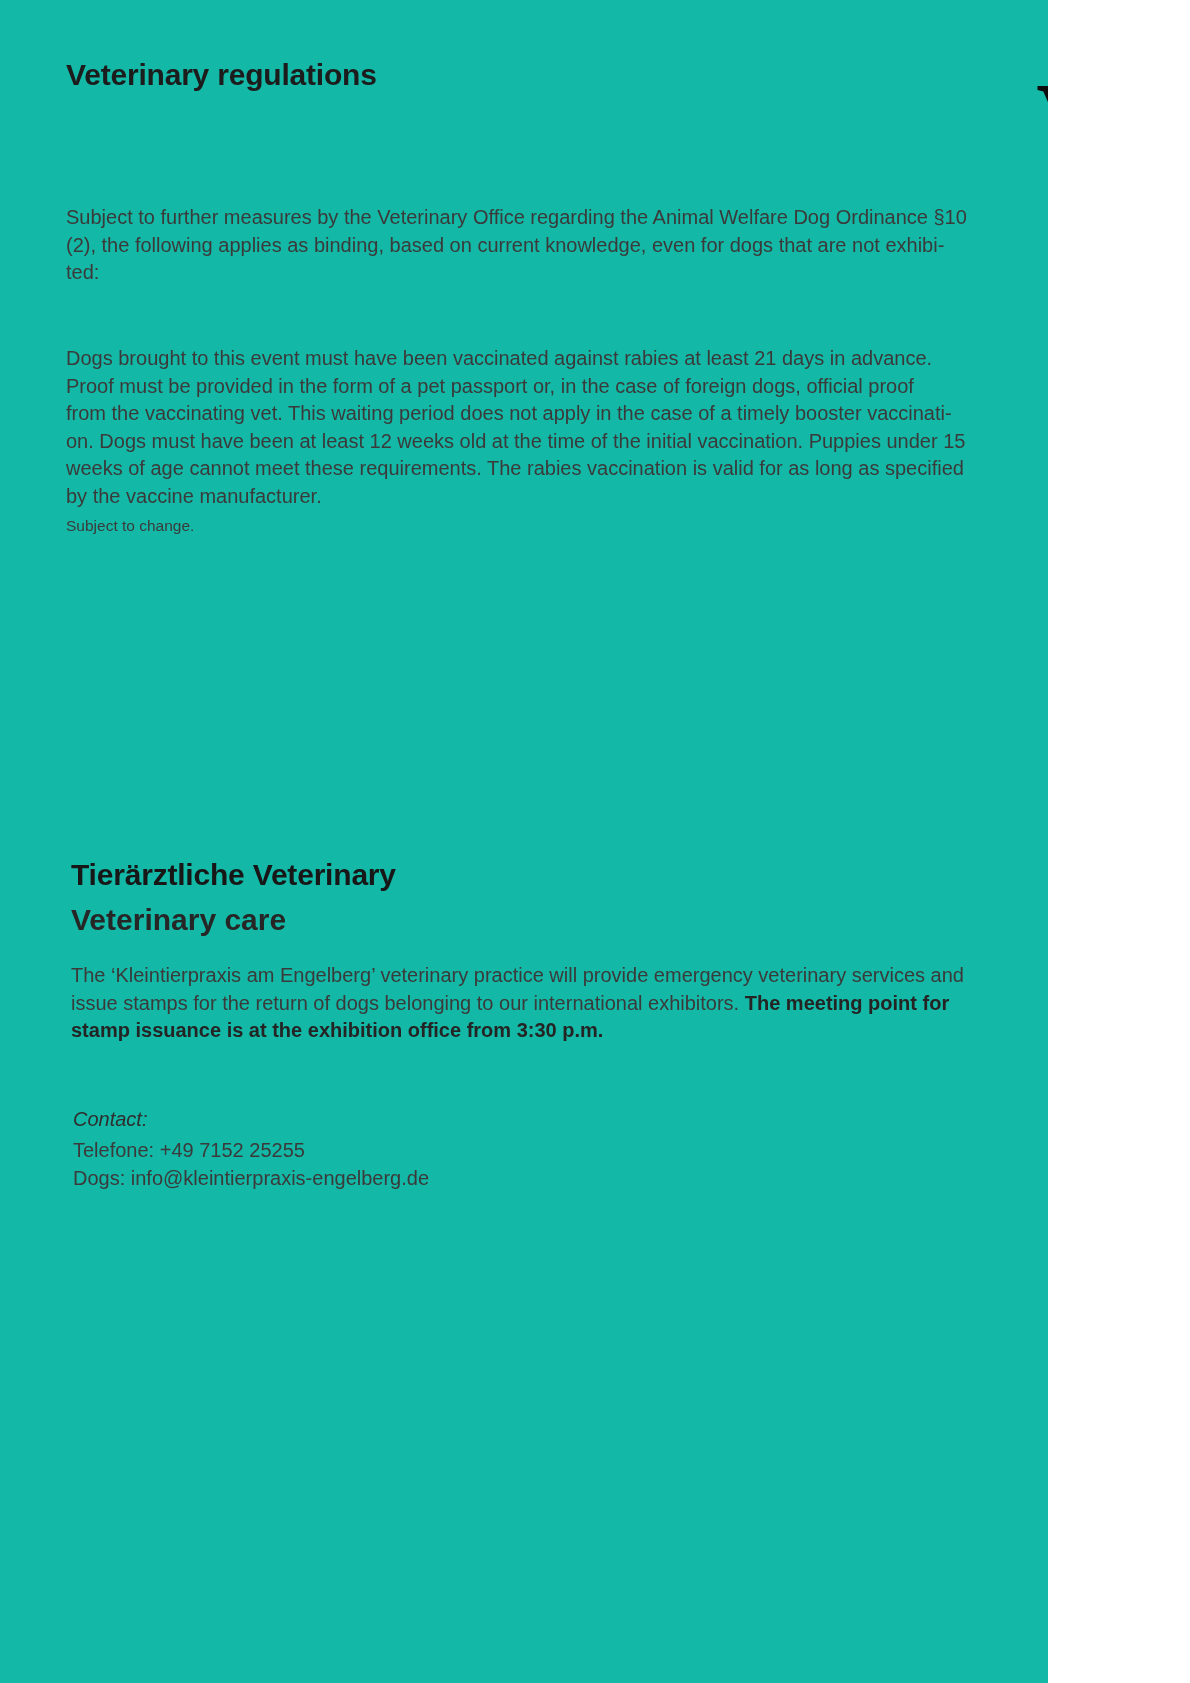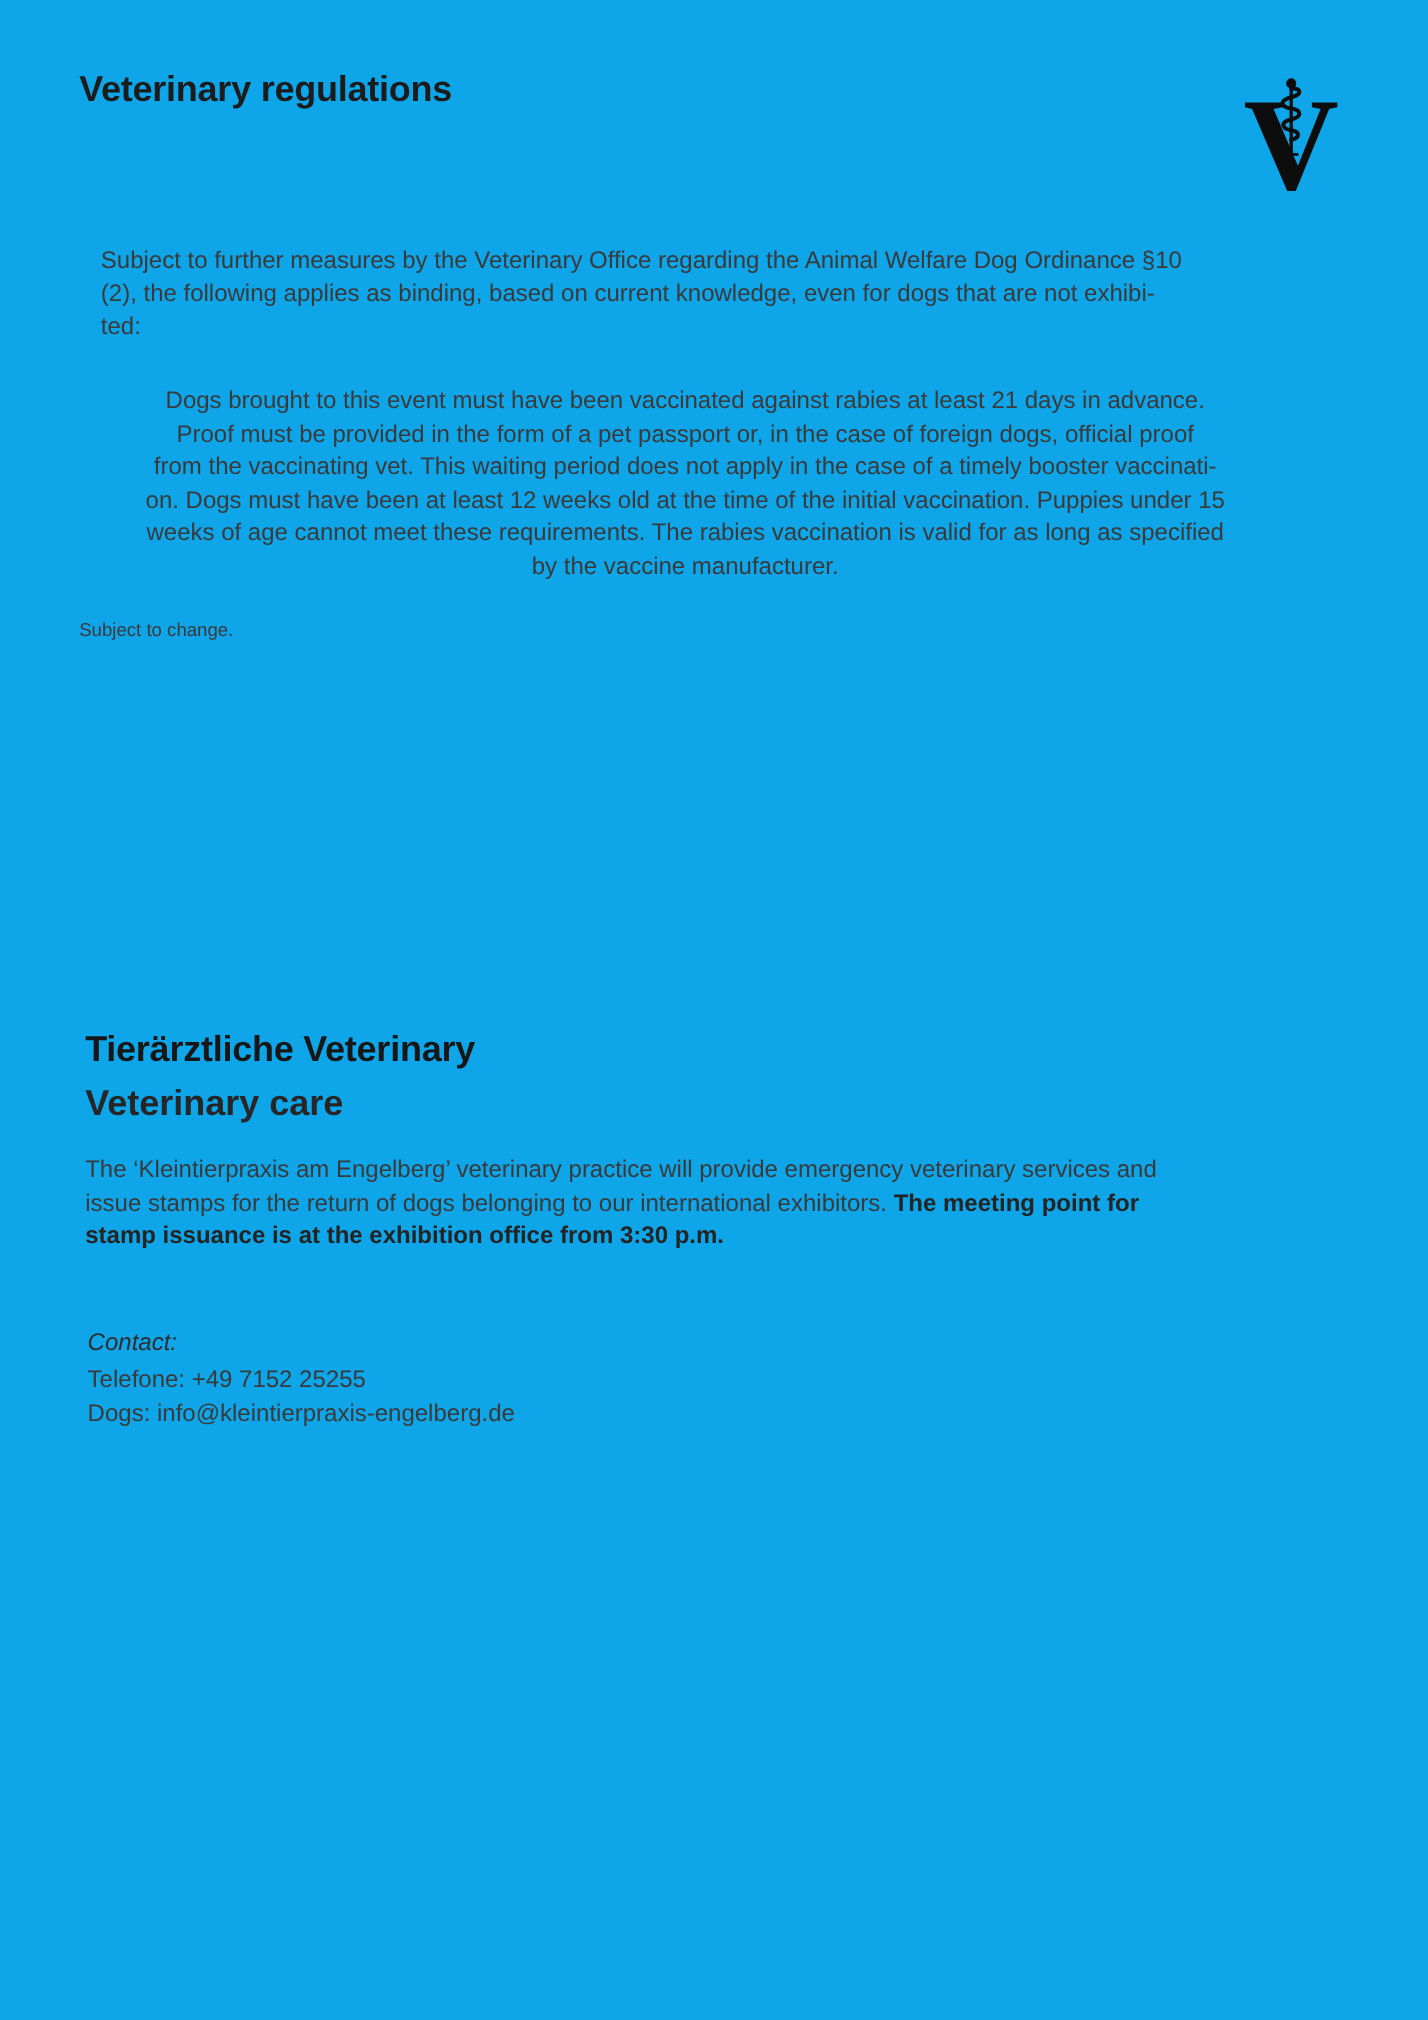--- a/index.html
+++ b/index.html
@@ -3,23 +3,23 @@
 <meta charset="utf-8">
 <style>
   * { margin: 0; padding: 0; box-sizing: border-box; }
   html, body { background: #ffffff; }
   body {
     font-family: "Liberation Sans", "DejaVu Sans", sans-serif;
     width: 1190px;
   }
   .page {
     position: relative;
-    width: 1190px;
+    width: 1048px;
     height: 1683px;
-    background: #0ea5e9;
+    background: #14b8a6;
     overflow: hidden;
   }
   .doc-title {
     position: absolute;
     left: 66px;
     top: 58px;
     font-size: 30px;
     font-weight: bold;
     color: #1c1c1c;
     letter-spacing: -0.2px;
@@ -33,22 +33,22 @@
   }
   .body-text {
     position: absolute;
     left: 66px;
     width: 1010px;
     font-size: 20px;
     line-height: 27.5px;
     color: #3a3a3a;
     white-space: pre-line;
   }
-  .para-1 { top: 204px; margin-left: 18px; }
-  .para-2 { top: 321px; text-align: center; }
+  .para-1 { top: 204px; }
+  .para-2 { top: 345px; }
   .note-small {
     position: absolute;
     left: 66px;
     top: 517px;
     font-size: 15.5px;
     color: #3a3a3a;
     text-align: center;
   }
   .section-heading-de {
     position: absolute;

